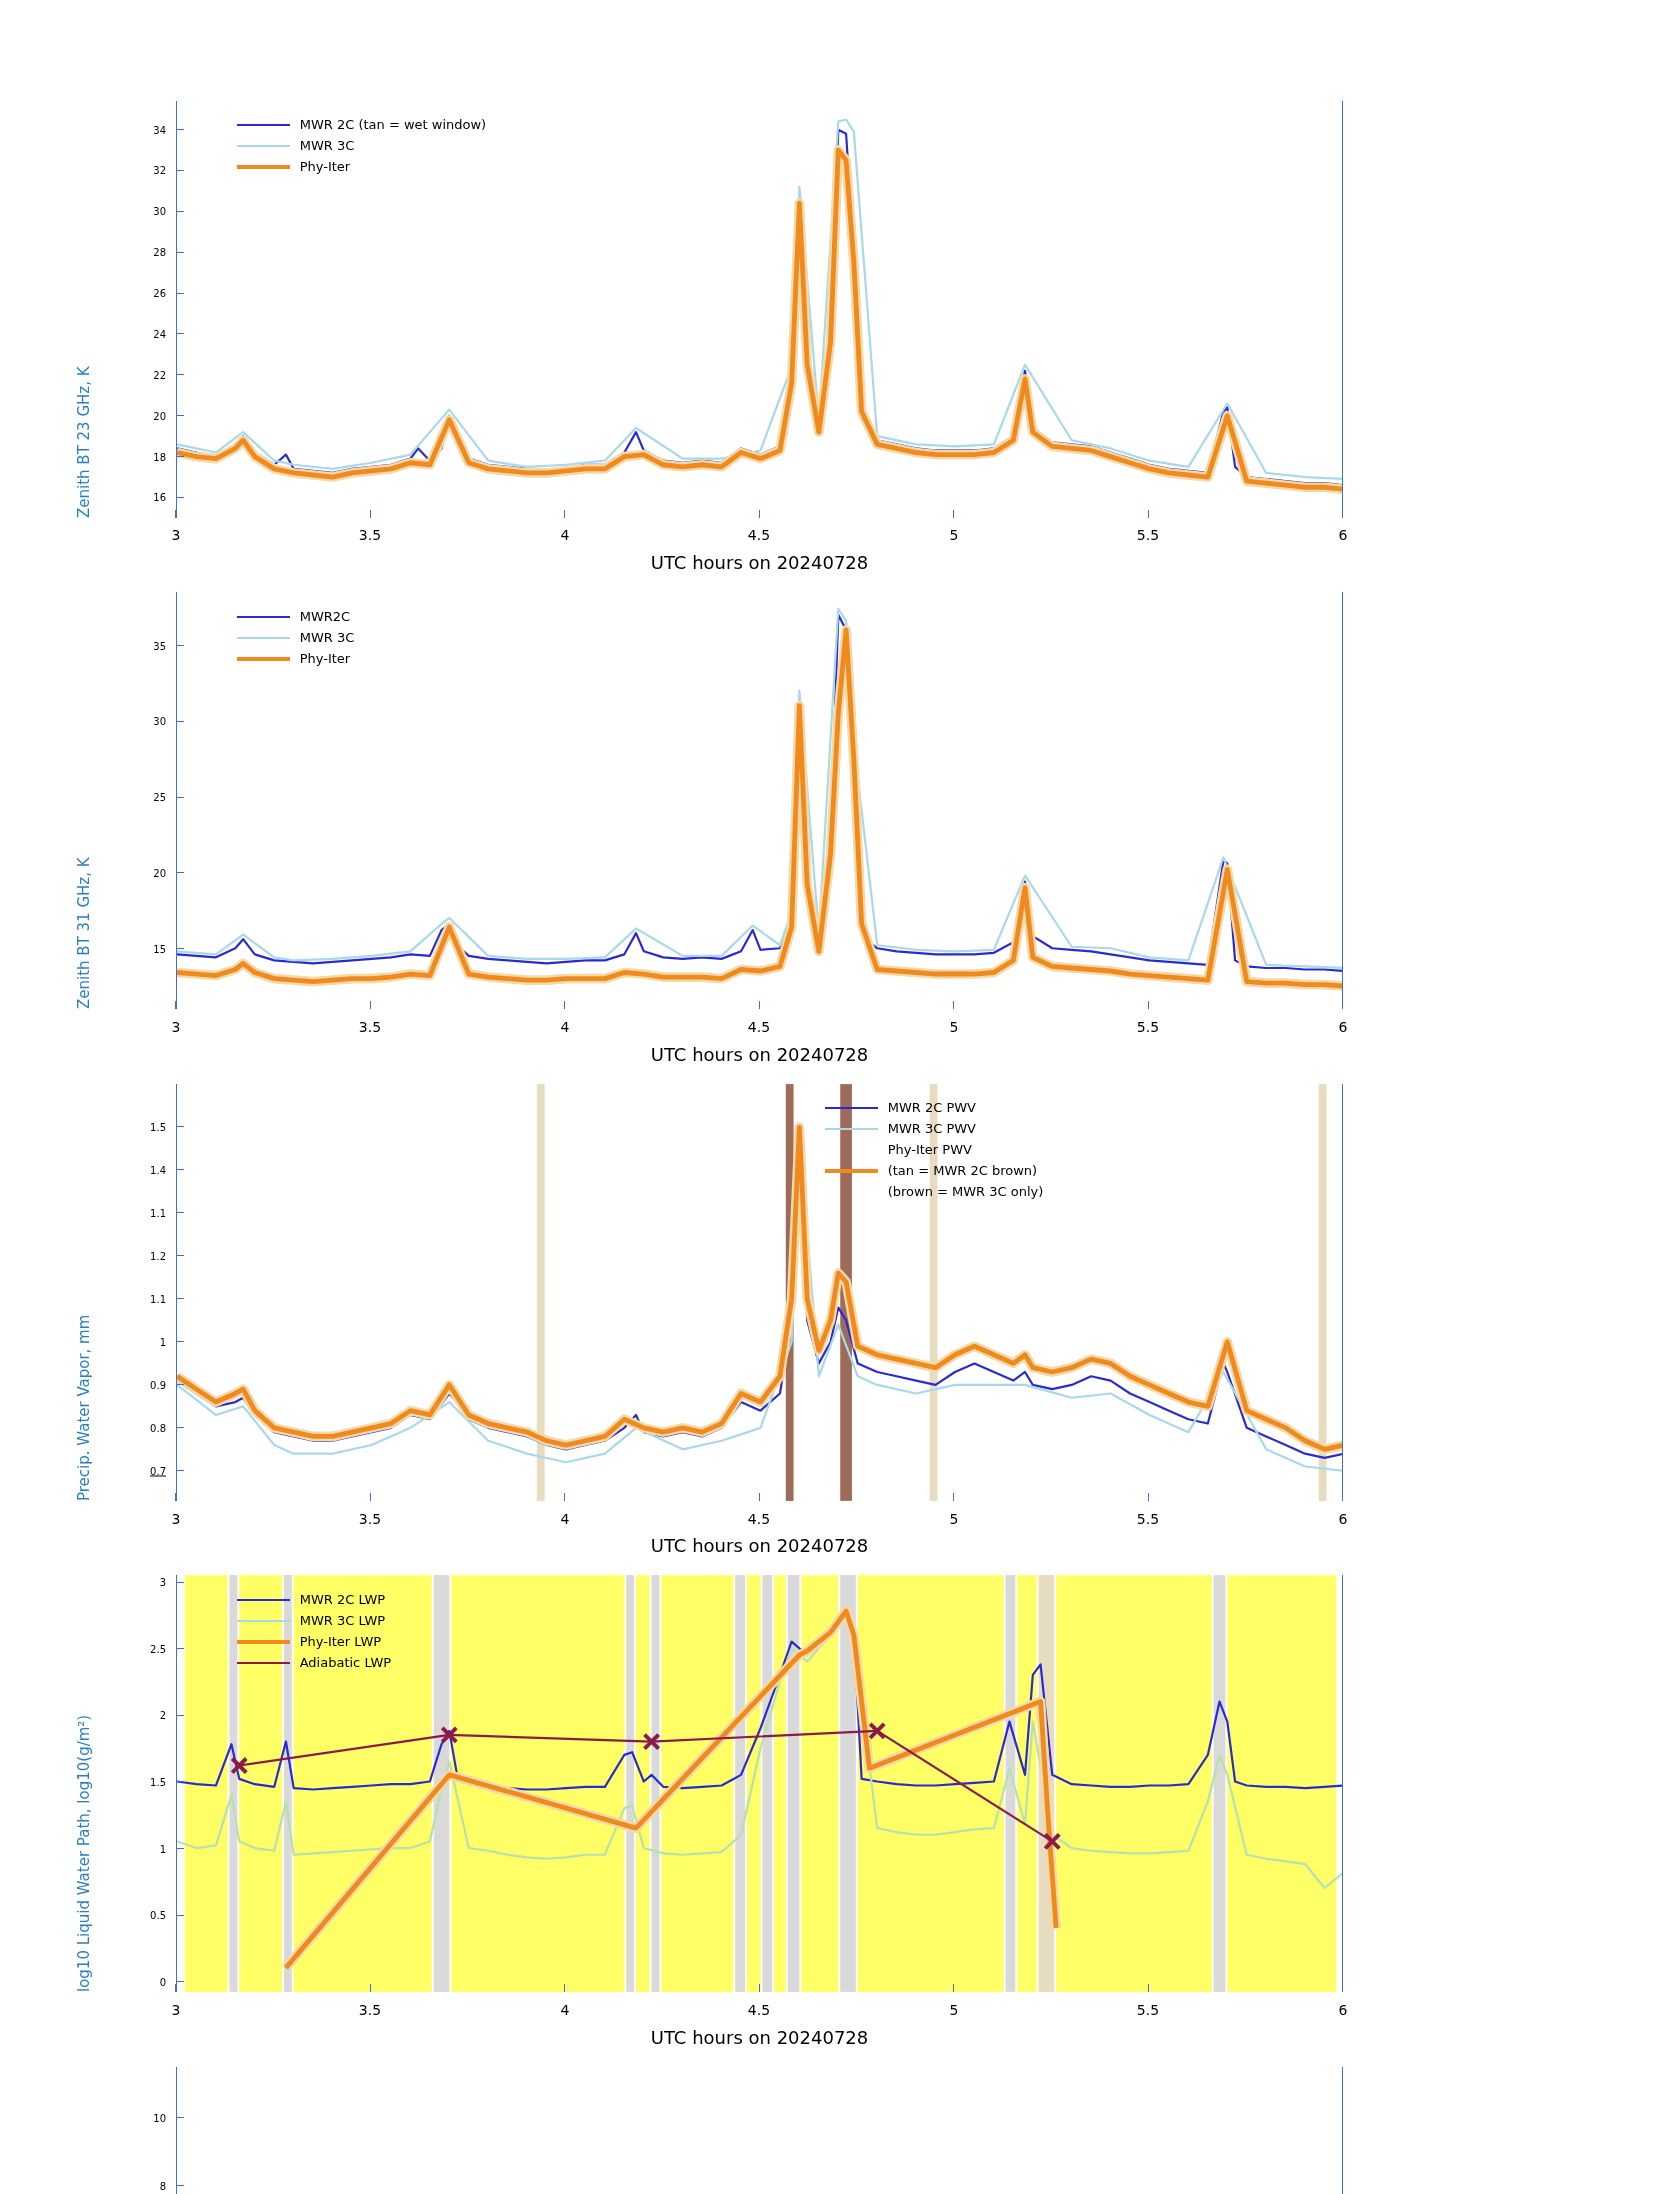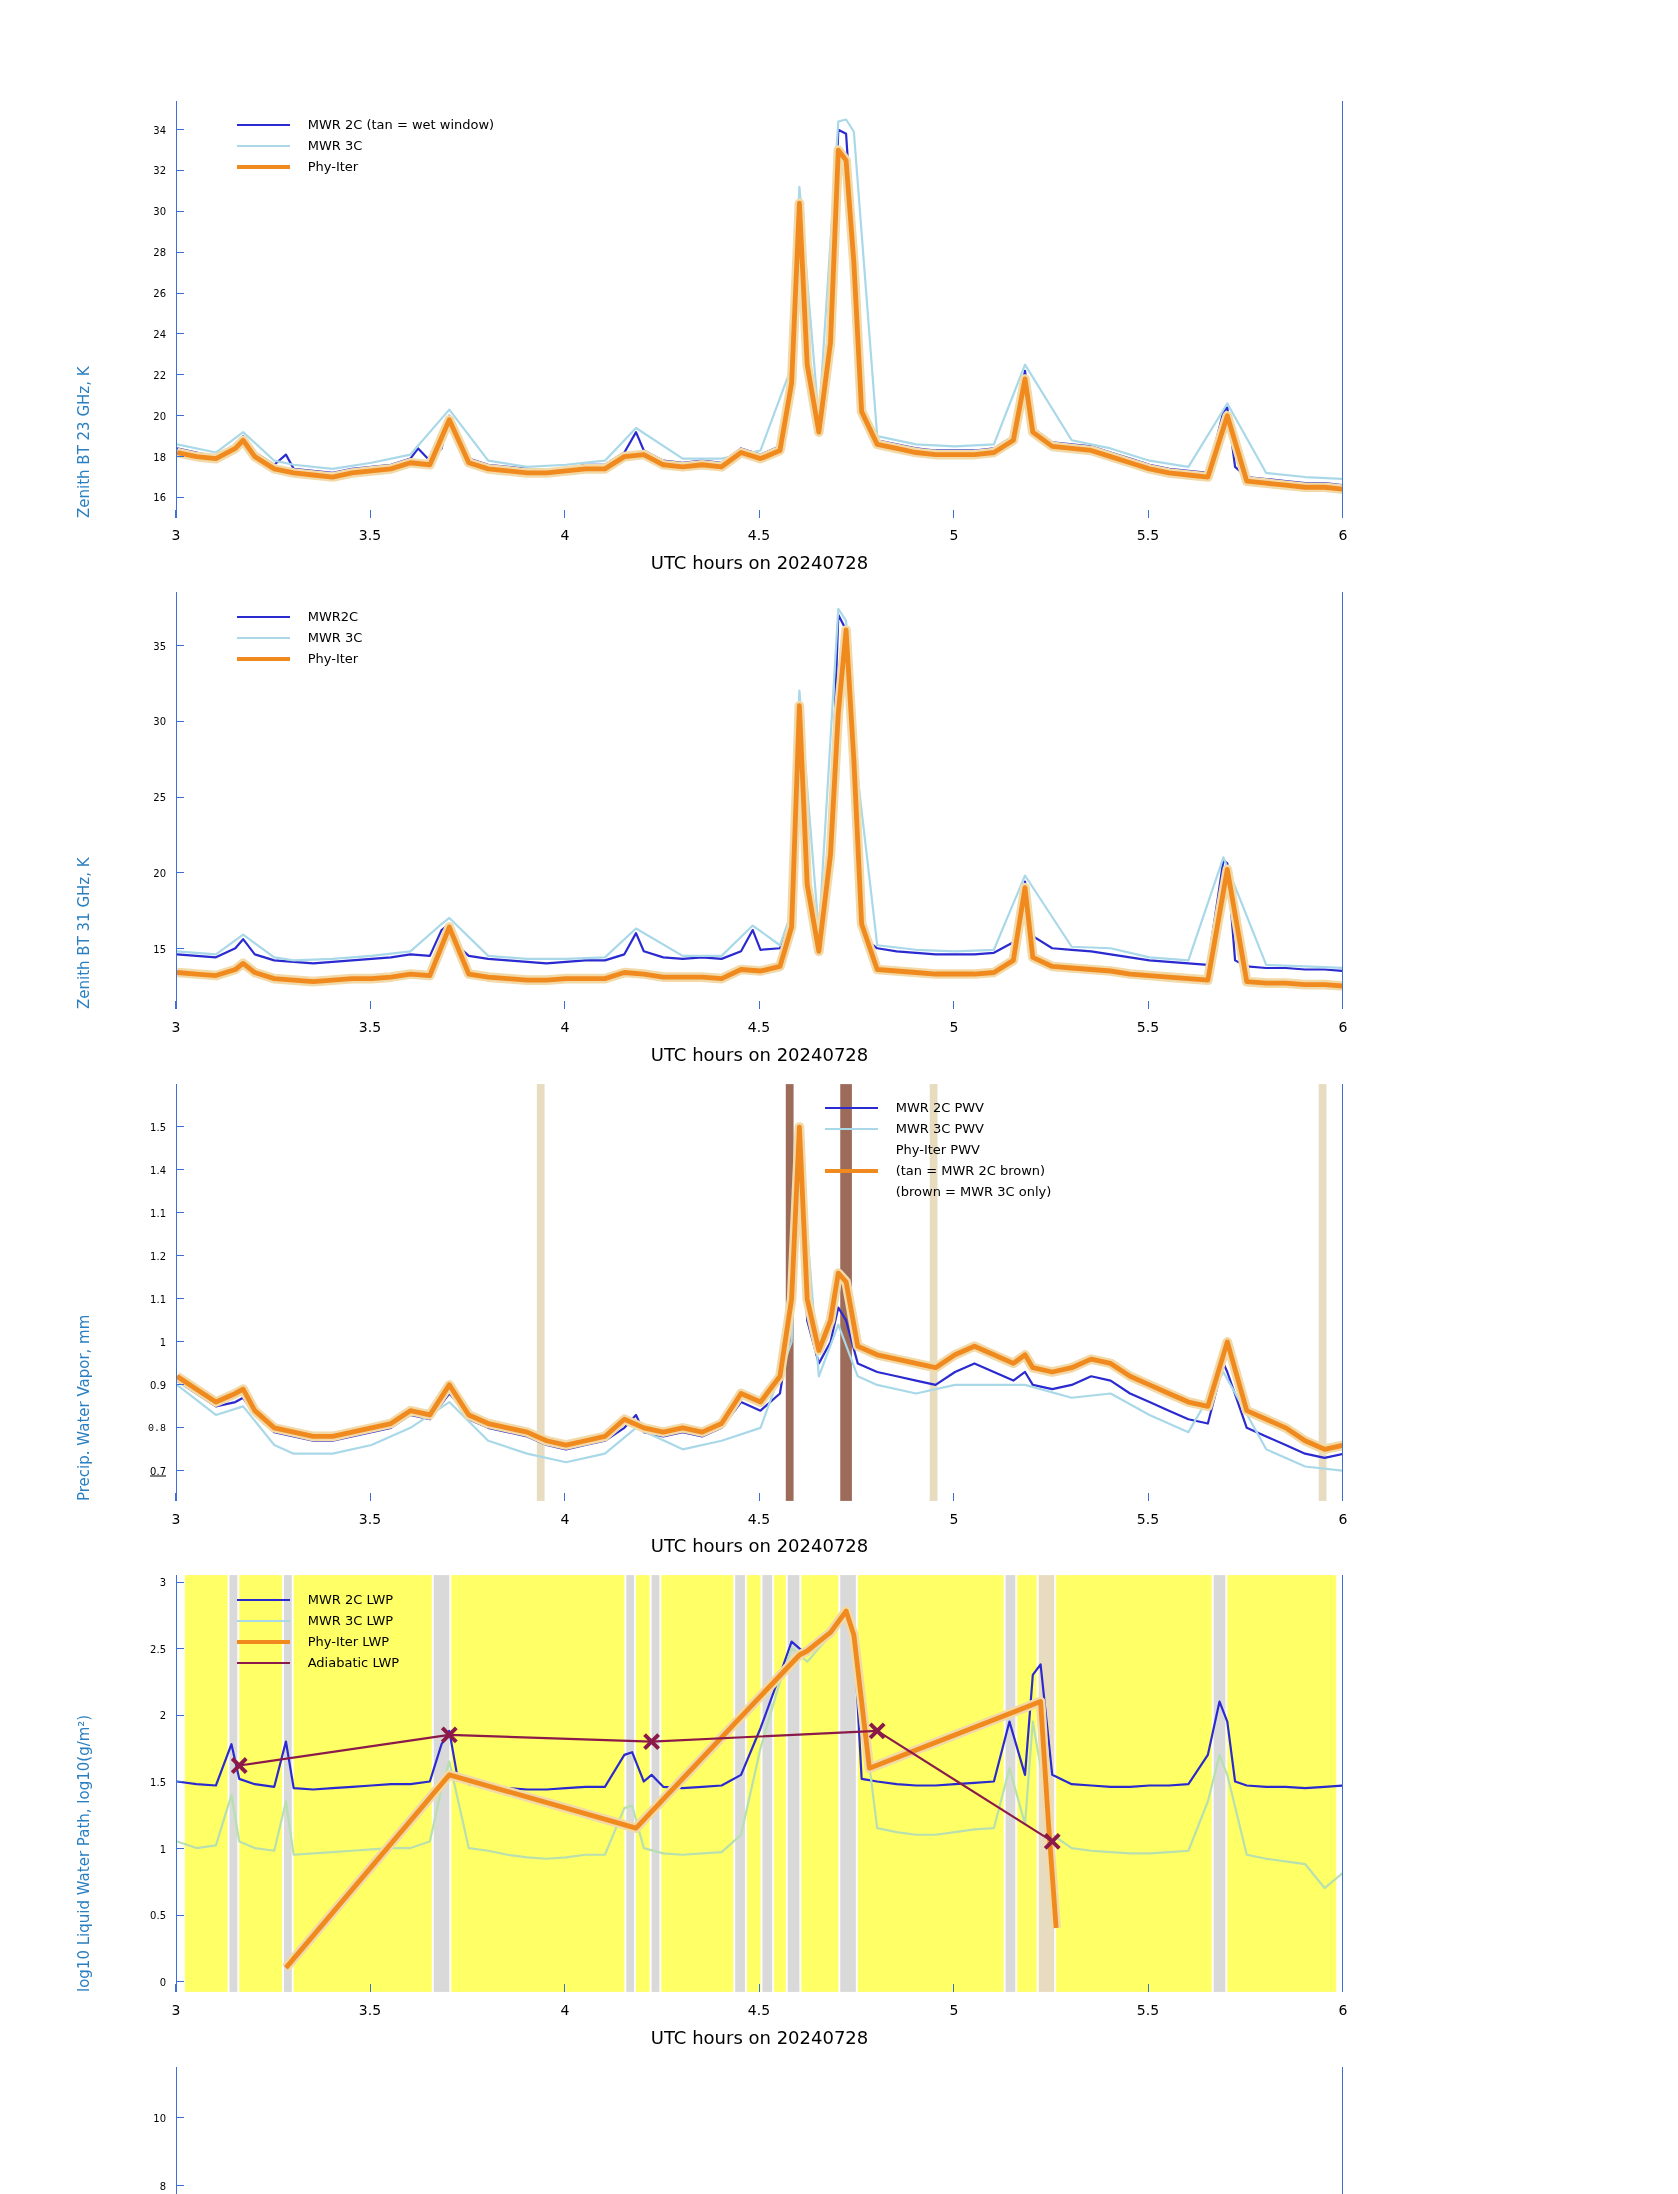--- a/index.html
+++ b/index.html
@@ -14,21 +14,21 @@
 
   .ylabel{position:absolute;color:#2a7fc1;font-size:15px;transform-origin:0 0;transform:rotate(-90deg);white-space:nowrap;}
   .xlabel{position:absolute;color:#000;font-size:18px;white-space:nowrap;text-align:center;}
 
   .ytick{position:absolute;right:0;color:#000;font-size:10px;text-align:right;white-space:nowrap;transform:translateY(-50%);}
   .ytickmark{position:absolute;height:1.3px;background:#3b6fd4;width:8px;}
   .xtick{position:absolute;color:#000;font-size:14px;text-align:center;white-space:nowrap;transform:translateX(-50%);}
   .xtickmark{position:absolute;width:1.3px;background:#3b6fd4;height:8px;}
 
   .legend{position:absolute;font-size:13px;color:#000;}
-  .legend .row{display:flex;align-items:center;height:21px;gap:8px;}
+  .legend .row{display:flex;align-items:center;height:21px;}
   .legend .swatch{width:53px;height:0;border-top-width:2.6px;border-top-style:solid;margin-right:9.7px;}
   .legend .lbl{white-space:nowrap;}
   .legend .nodash{width:53px;height:0;margin-right:9.7px;}
 
   svg{display:block;}
 </style>
 </head>
 <body>
 
 <div class="page">
@@ -158,21 +158,21 @@
             <rect x="2602.3666666666663" y="0" width="17.733333333333576" height="950" fill="#e8dcc0"></rect>
             <polyline points="0,675.7731958762886 44.33333333333317,705.1546391752578 88.66666666666674,734.5360824742269 132.99999999999991,724.7422680412371 150.73333333333326,714.9484536082474 177.33333333333348,754.1237113402062 221.66666666666666,793.2989690721649 265.99999999999983,803.0927835051547 310.3333333333334,812.8865979381443 354.6666666666666,812.8865979381443 399.0000000000001,803.0927835051547 443.3333333333333,793.2989690721649 487.66666666666646,783.5051546391752 532.0000000000001,754.1237113402062 576.3333333333333,763.917525773196 620.6666666666669,705.1546391752578 638.4000000000002,724.7422680412371 665,763.917525773196 709.3333333333331,783.5051546391752 753.6666666666667,793.2989690721649 798,803.0927835051547 842.3333333333335,822.680412371134 886.6666666666666,832.4742268041238 930.9999999999998,822.680412371134 975.3333333333329,812.8865979381443 1019.6666666666671,783.5051546391752 1046.2666666666664,754.1237113402062 1064.0000000000002,793.2989690721649 1108.3333333333335,803.0927835051547 1152.6666666666665,793.2989690721649 1196.9999999999998,803.0927835051547 1241.3333333333337,783.5051546391752 1285.6666666666667,724.7422680412371 1330,744.3298969072166 1374.3333333333333,705.1546391752578 1400.9333333333334,538.659793814433 1418.6666666666663,97.938144329897 1436.4,538.659793814433 1463.0000000000005,636.5979381443299 1489.6,587.6288659793815 1507.3333333333335,509.2783505154639 1525.0666666666664,538.659793814433 1551.6666666666667,636.5979381443299 1596,656.1855670103093 1640.333333333333,665.979381443299 1684.666666666667,675.7731958762886 1729,685.5670103092783 1773.3333333333333,656.1855670103093 1817.6666666666665,636.5979381443299 1861.9999999999995,656.1855670103093 1906.3333333333337,675.7731958762886 1932.9333333333332,656.1855670103093 1950.6666666666667,685.5670103092783 1995,695.360824742268 2039.3333333333333,685.5670103092783 2083.6666666666665,665.979381443299 2128.0000000000005,675.7731958762886 2172.3333333333335,705.1546391752578 2216.666666666667,724.7422680412371 2261,744.3298969072166 2305.333333333333,763.917525773196 2349.666666666667,773.7113402061855 2385.1333333333337,636.5979381443299 2394,656.1855670103093 2438.333333333333,783.5051546391752 2482.6666666666665,803.0927835051547 2526.9999999999995,822.680412371134 2571.3333333333335,842.2680412371134 2615.666666666667,852.0618556701031 2660,842.2680412371134" fill="none" stroke="#2a2ad0" stroke-width="5" stroke-linejoin="round"></polyline>
             <polyline points="0,685.5670103092783 88.66666666666674,754.1237113402062 150.73333333333326,734.5360824742269 221.66666666666666,822.680412371134 265.99999999999983,842.2680412371134 354.6666666666666,842.2680412371134 443.3333333333333,822.680412371134 532.0000000000001,783.5051546391752 620.6666666666669,724.7422680412371 709.3333333333331,812.8865979381443 798,842.2680412371134 886.6666666666666,861.8556701030928 975.3333333333329,842.2680412371134 1046.2666666666664,783.5051546391752 1152.6666666666665,832.4742268041238 1241.3333333333337,812.8865979381443 1330,783.5051546391752 1400.9333333333334,587.6288659793815 1418.6666666666663,117.52577319587635 1463.0000000000005,665.979381443299 1507.3333333333335,548.4536082474226 1551.6666666666667,665.979381443299 1596,685.5670103092783 1684.666666666667,705.1546391752578 1773.3333333333333,685.5670103092783 1861.9999999999995,685.5670103092783 1932.9333333333332,685.5670103092783 2039.3333333333333,714.9484536082474 2128.0000000000005,705.1546391752578 2216.666666666667,754.1237113402062 2305.333333333333,793.2989690721649 2385.1333333333337,656.1855670103093 2482.6666666666665,832.4742268041238 2571.3333333333335,871.6494845360825 2660,881.4432989690722" fill="none" stroke="#a9d8e8" stroke-width="5" stroke-linejoin="round"></polyline>
             <polyline points="0,665.979381443299 44.33333333333317,695.360824742268 88.66666666666674,724.7422680412371 132.99999999999991,705.1546391752578 150.73333333333326,695.360824742268 177.33333333333348,744.3298969072166 221.66666666666666,783.5051546391752 265.99999999999983,793.2989690721649 310.3333333333334,803.0927835051547 354.6666666666666,803.0927835051547 399.0000000000001,793.2989690721649 443.3333333333333,783.5051546391752 487.66666666666646,773.7113402061855 532.0000000000001,744.3298969072166 576.3333333333333,754.1237113402062 620.6666666666669,685.5670103092783 665,754.1237113402062 709.3333333333331,773.7113402061855 753.6666666666667,783.5051546391752 798,793.2989690721649 842.3333333333335,812.8865979381443 886.6666666666666,822.680412371134 930.9999999999998,812.8865979381443 975.3333333333329,803.0927835051547 1019.6666666666671,763.917525773196 1064.0000000000002,783.5051546391752 1108.3333333333335,793.2989690721649 1152.6666666666665,783.5051546391752 1196.9999999999998,793.2989690721649 1241.3333333333337,773.7113402061855 1285.6666666666667,705.1546391752578 1330,724.7422680412371 1374.3333333333333,665.979381443299 1400.9333333333334,489.6907216494845 1418.6666666666663,97.938144329897 1436.4,489.6907216494845 1463.0000000000005,607.2164948453609 1489.6,538.659793814433 1507.3333333333335,430.9278350515466 1525.0666666666664,450.51546391752595 1551.6666666666667,597.4226804123712 1596,617.0103092783506 1640.333333333333,626.8041237113403 1684.666666666667,636.5979381443299 1729,646.3917525773197 1773.3333333333333,617.0103092783506 1817.6666666666665,597.4226804123712 1861.9999999999995,617.0103092783506 1906.3333333333337,636.5979381443299 1932.9333333333332,617.0103092783506 1950.6666666666667,646.3917525773197 1995,656.1855670103093 2039.3333333333333,646.3917525773197 2083.6666666666665,626.8041237113403 2128.0000000000005,636.5979381443299 2172.3333333333335,665.979381443299 2216.666666666667,685.5670103092783 2261,705.1546391752578 2305.333333333333,724.7422680412371 2349.666666666667,734.5360824742269 2394,587.6288659793815 2438.333333333333,744.3298969072166 2482.6666666666665,763.917525773196 2526.9999999999995,783.5051546391752 2571.3333333333335,812.8865979381443 2615.666666666667,832.4742268041238 2660,822.680412371134" fill="none" stroke="#f2d9a8" stroke-width="22" stroke-linejoin="round"></polyline>
             <polyline points="0,665.979381443299 44.33333333333317,695.360824742268 88.66666666666674,724.7422680412371 132.99999999999991,705.1546391752578 150.73333333333326,695.360824742268 177.33333333333348,744.3298969072166 221.66666666666666,783.5051546391752 265.99999999999983,793.2989690721649 310.3333333333334,803.0927835051547 354.6666666666666,803.0927835051547 399.0000000000001,793.2989690721649 443.3333333333333,783.5051546391752 487.66666666666646,773.7113402061855 532.0000000000001,744.3298969072166 576.3333333333333,754.1237113402062 620.6666666666669,685.5670103092783 665,754.1237113402062 709.3333333333331,773.7113402061855 753.6666666666667,783.5051546391752 798,793.2989690721649 842.3333333333335,812.8865979381443 886.6666666666666,822.680412371134 930.9999999999998,812.8865979381443 975.3333333333329,803.0927835051547 1019.6666666666671,763.917525773196 1064.0000000000002,783.5051546391752 1108.3333333333335,793.2989690721649 1152.6666666666665,783.5051546391752 1196.9999999999998,793.2989690721649 1241.3333333333337,773.7113402061855 1285.6666666666667,705.1546391752578 1330,724.7422680412371 1374.3333333333333,665.979381443299 1400.9333333333334,489.6907216494845 1418.6666666666663,97.938144329897 1436.4,489.6907216494845 1463.0000000000005,607.2164948453609 1489.6,538.659793814433 1507.3333333333335,430.9278350515466 1525.0666666666664,450.51546391752595 1551.6666666666667,597.4226804123712 1596,617.0103092783506 1640.333333333333,626.8041237113403 1684.666666666667,636.5979381443299 1729,646.3917525773197 1773.3333333333333,617.0103092783506 1817.6666666666665,597.4226804123712 1861.9999999999995,617.0103092783506 1906.3333333333337,636.5979381443299 1932.9333333333332,617.0103092783506 1950.6666666666667,646.3917525773197 1995,656.1855670103093 2039.3333333333333,646.3917525773197 2083.6666666666665,626.8041237113403 2128.0000000000005,636.5979381443299 2172.3333333333335,665.979381443299 2216.666666666667,685.5670103092783 2261,705.1546391752578 2305.333333333333,724.7422680412371 2349.666666666667,734.5360824742269 2394,587.6288659793815 2438.333333333333,744.3298969072166 2482.6666666666665,763.917525773196 2526.9999999999995,783.5051546391752 2571.3333333333335,812.8865979381443 2615.666666666667,832.4742268041238 2660,822.680412371134" fill="none" stroke="#f08a1e" stroke-width="11" stroke-linejoin="round"></polyline>
           </svg>
         </div>
       </div>
       <div class="ytick" style="left: 118px; width: 48px; top: 1471px; text-decoration: underline;">0.7</div>
       <div class="ytickmark" style="left: 176px; top: 1470px;"></div>
-      <div class="ytick" style="left: 118px; width: 48px; top: 1428px; font-family: Liberation Mono, monospace;">0.8</div>
+      <div class="ytick" style="left: 118px; width: 48px; top: 1428px;">0.8</div>
       <div class="ytickmark" style="left: 176px; top: 1427px;"></div>
       <div class="ytick" style="left: 118px; width: 48px; top: 1385px;">0.9</div>
       <div class="ytickmark" style="left: 176px; top: 1384px;"></div>
       <div class="ytick" style="left: 118px; width: 48px; top: 1342px;">1</div>
       <div class="ytickmark" style="left: 176px; top: 1341px;"></div>
       <div class="ytick" style="left: 118px; width: 48px; top: 1299px;">1.1</div>
       <div class="ytickmark" style="left: 176px; top: 1298px;"></div>
       <div class="ytick" style="left: 118px; width: 48px; top: 1256px;">1.2</div>
       <div class="ytickmark" style="left: 176px; top: 1255px;"></div>
       <div class="ytick" style="left: 118px; width: 48px; top: 1213px;">1.1</div>

